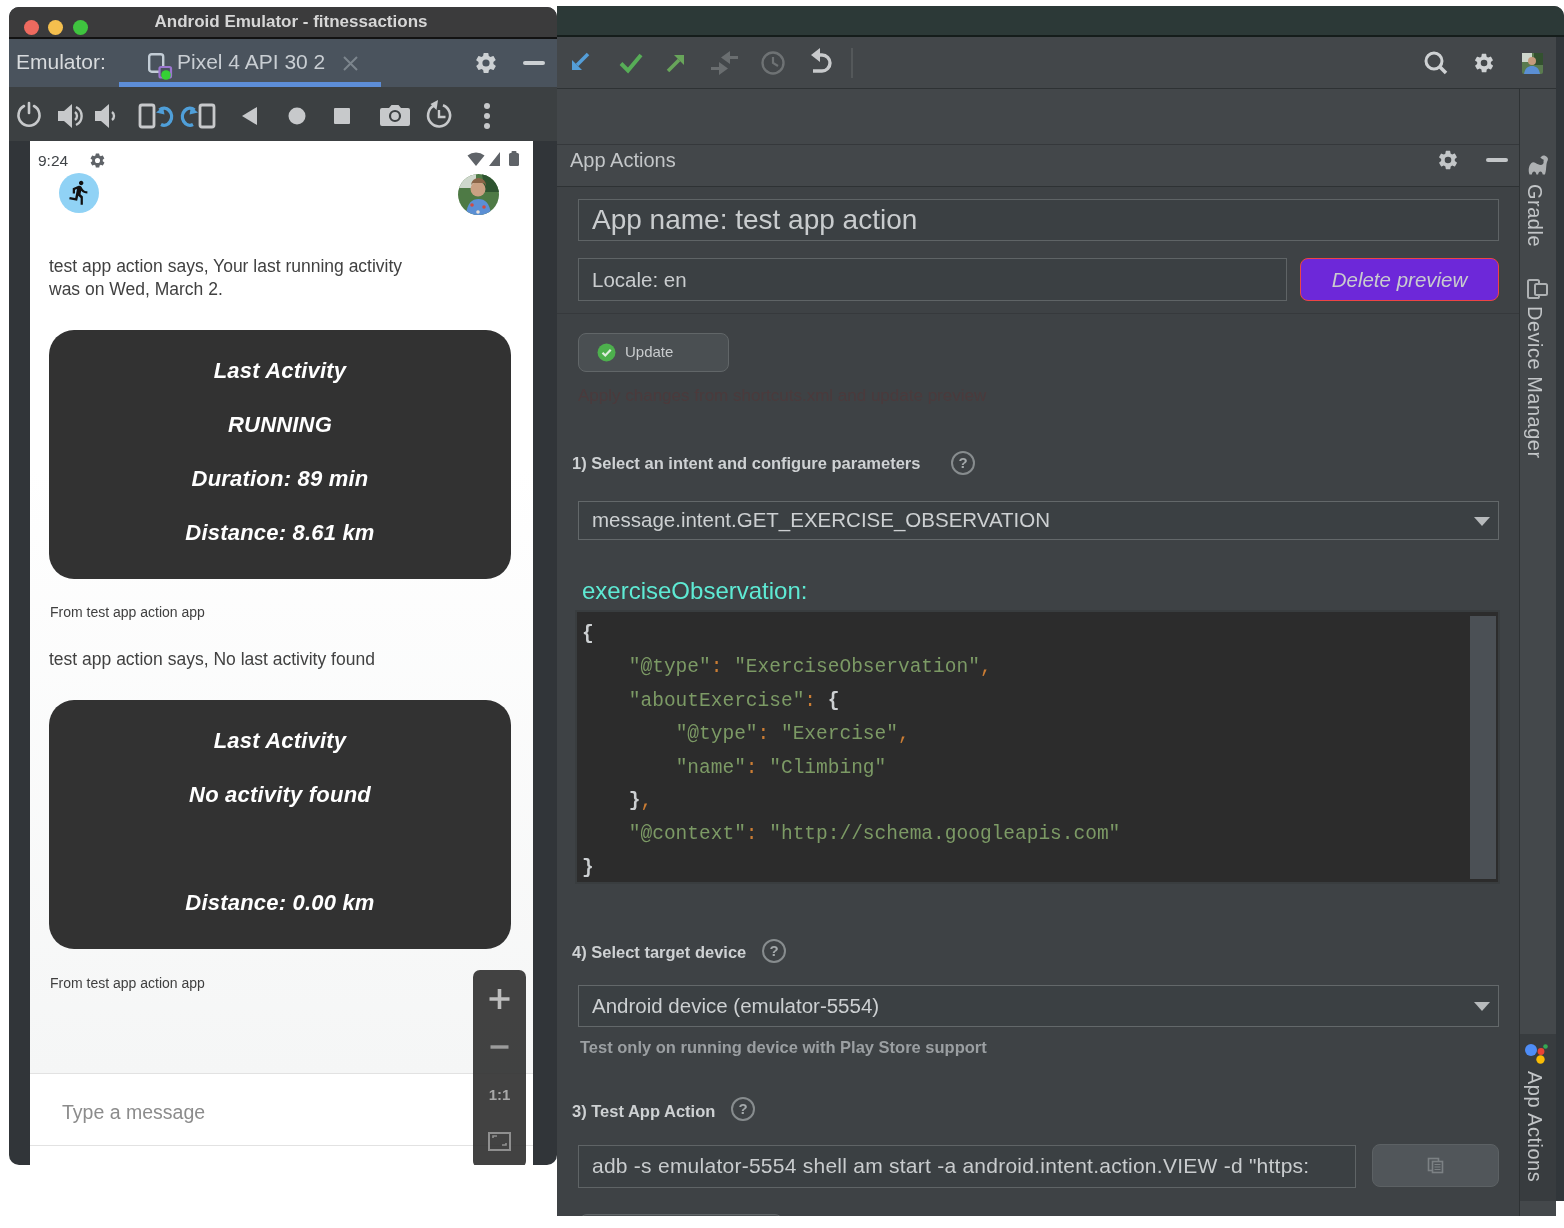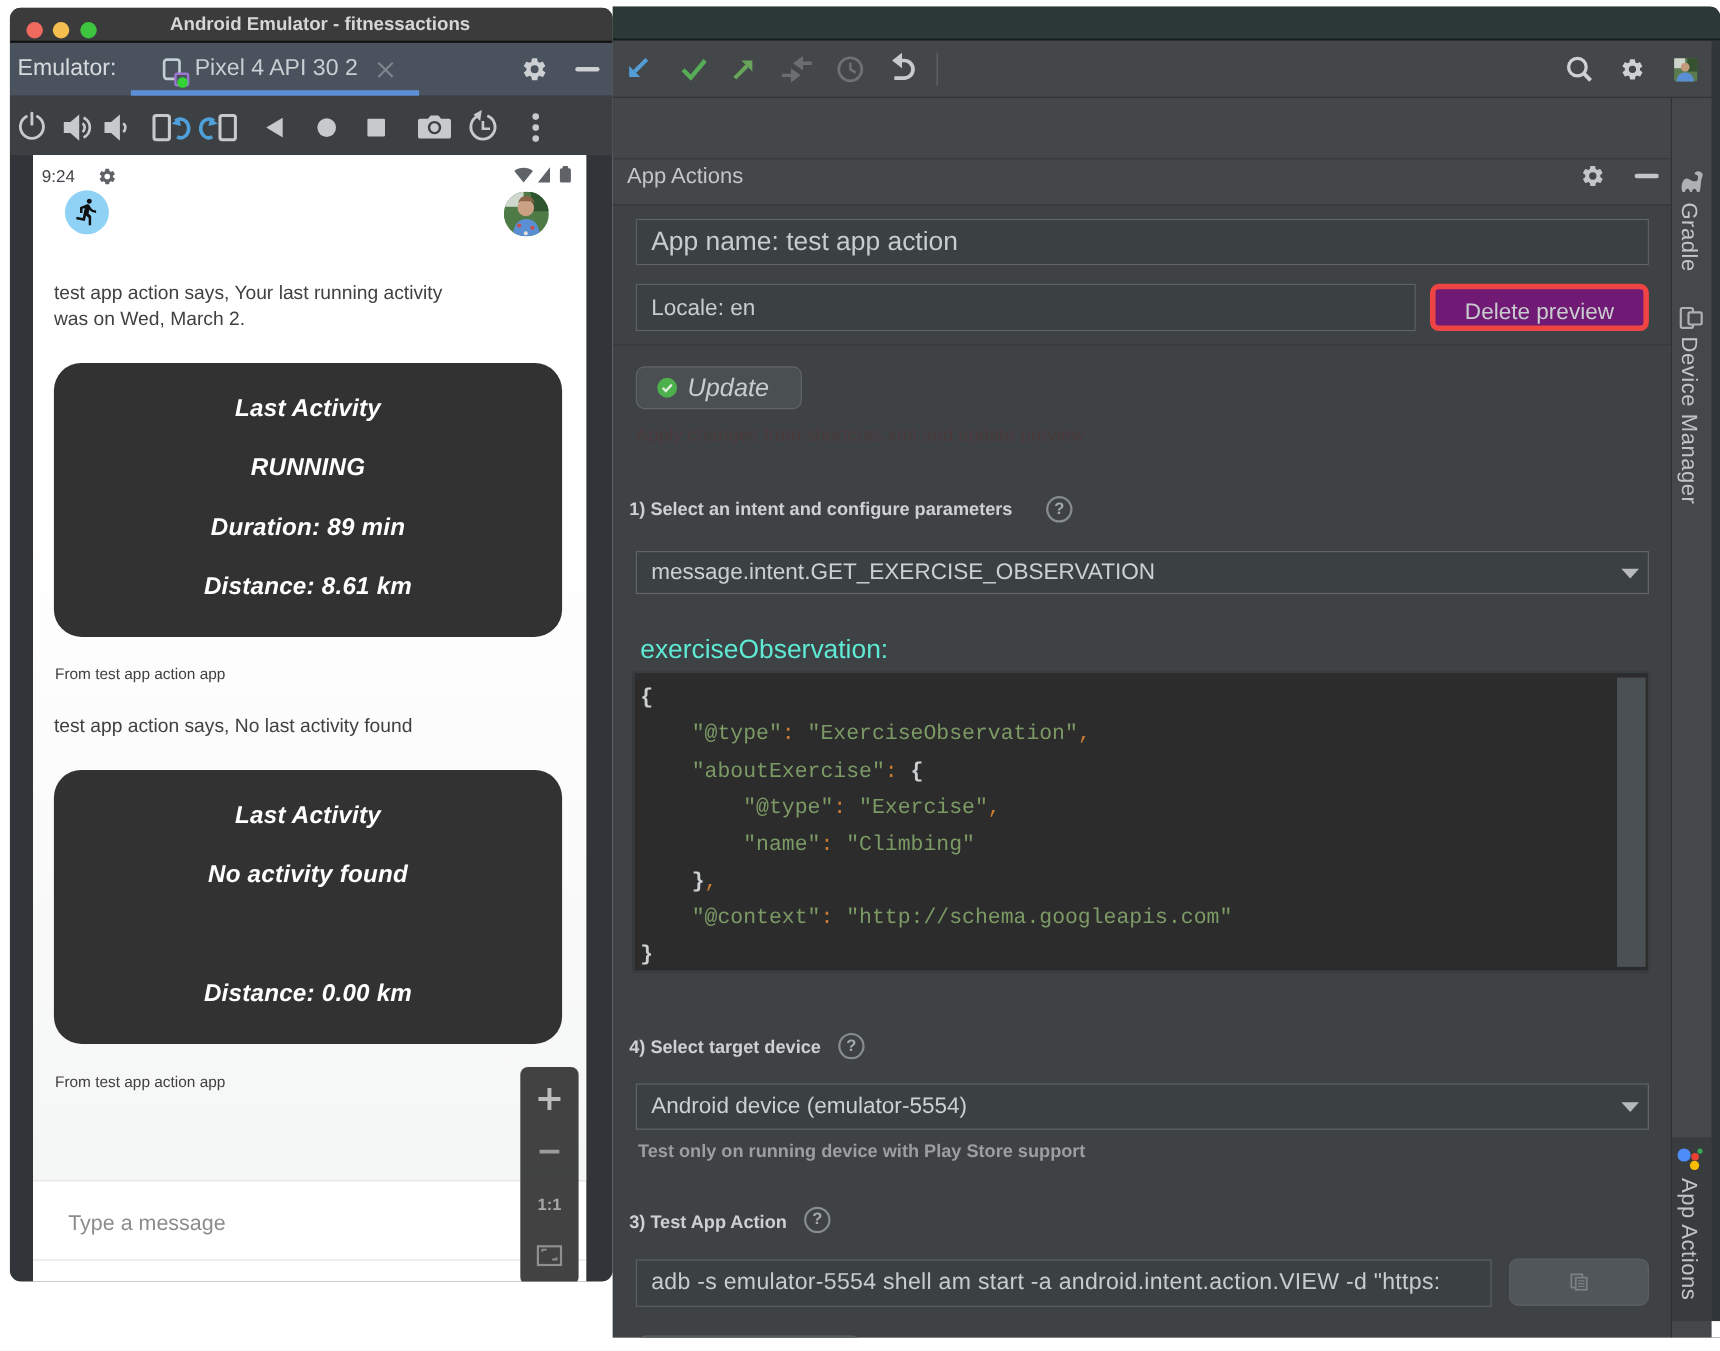--- a/index.html
+++ b/index.html
@@ -231,34 +231,34 @@
     <svg width="22" height="22" viewBox="0 0 24 24">
         <path fill="#c3c6c8" d="M19.4 13c.04-.32.06-.66.06-1s-.02-.68-.07-1l2.1-1.65c.2-.15.24-.42.12-.64l-2-3.46c-.12-.22-.38-.3-.6-.22l-2.5 1a7.3 7.3 0 0 0-1.7-1l-.4-2.65A.5.5 0 0 0 14 2h-4a.5.5 0 0 0-.5.42l-.4 2.65c-.6.25-1.17.6-1.7 1l-2.5-1a.5.5 0 0 0-.6.22l-2 3.46c-.12.22-.07.5.12.64L4.6 11c-.05.32-.1.66-.1 1s.03.68.07 1l-2.1 1.65a.5.5 0 0 0-.12.64l2 3.46c.12.22.38.3.6.22l2.5-1c.52.4 1.08.73 1.7 1l.4 2.65a.5.5 0 0 0 .5.42h4a.5.5 0 0 0 .5-.42l.4-2.65a7.3 7.3 0 0 0 1.7-1l2.5 1c.22.08.48 0 .6-.22l2-3.46a.5.5 0 0 0-.12-.64L19.4 13zM12 15.6A3.6 3.6 0 1 1 12 8.4a3.6 3.6 0 0 1 0 7.2z"></path>
       </svg>
   </div>
   <div class="abs" style="left:929px;top:152px;width:22px;height:4px;background:#c3c6c8;border-radius:2px;"></div>
   <div class="abs" style="left:0;top:180px;width:962px;height:1px;background:#2e3234;"></div>
 
   <div id="pbody" class="abs" style="left:0;top:181px;width:962px;height:1029px;background:#3e4245;">
 
     <div class="abs" style="left:21px;top:12px;width:921px;height:42px;background:#3b4043;border:1px solid #5f6466;"></div>
-    <div class="abs" style="left:35px;top:12px;height:42px;line-height:42px;color:#c9ccce;font-size:24px;">App name: test app action</div>
+    <div class="abs" style="left:35px;top:12px;height:42px;line-height:42px;color:#c9ccce;font-size:28px;">App name: test app action</div>
     <div class="abs" style="left:21px;top:71px;width:709px;height:43px;background:#3b4043;border:1px solid #5f6466;"></div>
     <div class="abs" style="left:35px;top:71px;height:43px;line-height:43px;color:#c9ccce;font-size:20.5px;">Locale: en</div>
-    <div class="abs" style="left:743px;top:71px;width:199px;height:43px;background:#701a75;border:5px solid #ef4444;border-radius:8px;line-height:41px;text-align:center;color:#c9ccce;font-size:20.5px;">Delete preview</div>
+    <div class="abs" style="left:743px;top:71px;width:199px;height:43px;background:#6d28d9;border:1px solid #ef4444;border-radius:8px;line-height:41px;text-align:center;color:#c9ccce;font-size:20.5px;font-style:italic;">Delete preview</div>
     <div class="abs" style="left:0;top:126px;width:962px;height:1px;background:#36393c;"></div>
 
     <div class="abs" style="left:21px;top:146px;width:151px;height:39px;background:#4a4f52;border:1px solid #616668;border-radius:8px;"></div>
     <div id="updcheck" class="abs" style="left:40px;top:156px;width:19px;height:19px;">
       <svg width="19" height="19" viewBox="0 0 19 19">
           <circle cx="9.5" cy="9.5" r="9" fill="#4db04d"></circle>
           <path d="M5.5 9.7 l2.8 2.8 l5.4 -5.8" stroke="#ddeedd" stroke-width="2.2" fill="none"></path>
         </svg>
     </div>
-    <div class="abs" style="left:68px;top:146px;height:39px;line-height:38px;color:#c9ccce;font-size:23px;font-style:italic;">Update</div>
+    <div class="abs" style="left:68px;top:146px;height:39px;line-height:38px;color:#c9ccce;font-size:15px;">Update</div>
     <div class="abs" style="left:21px;top:199px;font-size:17px;color:#4b3a3c;">Apply changes from shortcuts.xml and update preview</div>
 
     <div class="abs" style="left:15px;top:267px;font-size:16.5px;font-weight:bold;color:#ced1d3;">1) Select an intent and configure parameters</div>
     <div class="abs help" style="left:394px;top:264px;"></div>
     <div class="abs" style="left:21px;top:314px;width:921px;height:39px;background:#3b4043;border:1px solid #63686a;"></div>
     <div class="abs" style="left:35px;top:314px;height:39px;line-height:38px;color:#cdd0d2;font-size:20.5px;">message.intent.GET_EXERCISE_OBSERVATION</div>
     <div class="abs" style="left:917px;top:330px;width:0;height:0;border-left:8px solid transparent;border-right:8px solid transparent;border-top:9px solid #b7babc;"></div>
 
     <div class="abs" style="left:25px;top:390px;font-size:24px;color:#5eead4;">exerciseObservation:</div>
 

